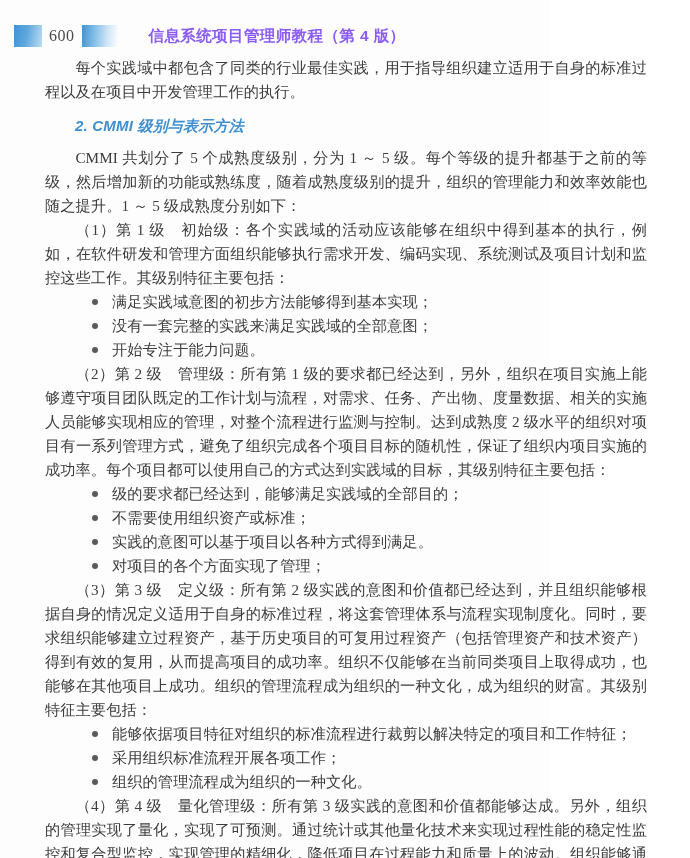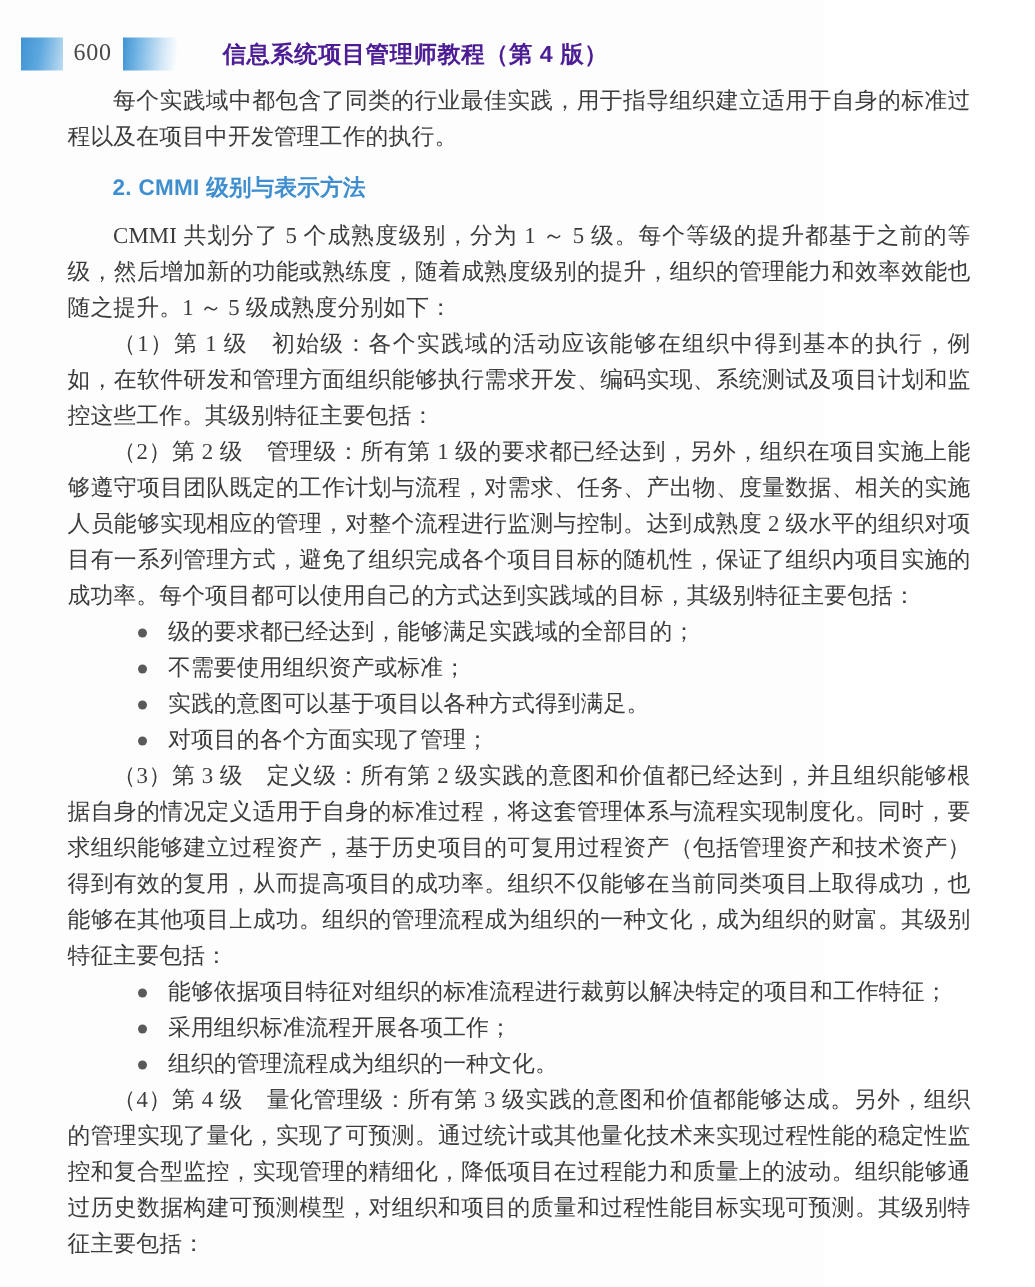--- a/index.html
+++ b/index.html
@@ -51,21 +51,21 @@
   .hdr-block-right {
     width: 36px;
     height: 22px;
     background: linear-gradient(95deg, #3f93d4 0%, #79b8e5 30%, #cfe5f6 70%, #ffffff 100%);
   }
   .hdr-title {
     margin-left: 31px;
     font-family: "Liberation Sans", "DejaVu Sans", sans-serif;
     font-size: 15.5px;
     font-weight: bold;
-    color: #4c1d95;
+    color: #8b5cf6;
     letter-spacing: 0.4px;
     white-space: nowrap;
   }
 
   
   .content {
     position: absolute;
     top: 56px;
     left: 45px;
     width: 602px;
@@ -87,20 +87,21 @@
   .sec-heading {
     margin: 0;
     padding: 11px 0 9px 0;
     text-indent: 2em;
     font-family: "Liberation Sans", "DejaVu Sans", sans-serif;
     font-size: 15px;
     font-weight: bold;
     color: #3f8fd0;
     line-height: 22px;
     letter-spacing: 0.2px;
+    font-style: italic;
   }
 
   .bullet-list {
     list-style: none;
     margin: 0;
     padding: 0;
   }
   .bullet-item {
     position: relative;
     padding-left: 22px;
@@ -136,20 +137,34 @@
 
   <div class="content">
 
     <p class="para indent">每个实践域中都包含了同类的行业最佳实践，用于指导组织建立适用于自身的标准过程以及在项目中开发管理工作的执行。</p>
 
     <h2 class="sec-heading">2. CMMI 级别与表示方法</h2>
 
     <p class="para indent">CMMI 共划分了 5 个成熟度级别，分为 1 ～ 5 级。每个等级的提升都基于之前的等级，然后增加新的功能或熟练度，随着成熟度级别的提升，组织的管理能力和效率效能也随之提升。1 ～ 5 级成熟度分别如下：</p>
 
     <p class="para indent">（1）第 1 级　初始级：各个实践域的活动应该能够在组织中得到基本的执行，例如，在软件研发和管理方面组织能够执行需求开发、编码实现、系统测试及项目计划和监控这些工作。其级别特征主要包括：</p>
+    <ul class="bullet-list">
+      <li class="bullet-item">
+        <span class="dot"></span>
+        <span>满足实践域意图的初步方法能够得到基本实现；</span>
+      </li>
+      <li class="bullet-item">
+        <span class="dot"></span>
+        <span>没有一套完整的实践来满足实践域的全部意图；</span>
+      </li>
+      <li class="bullet-item">
+        <span class="dot"></span>
+        <span>开始专注于能力问题。</span>
+      </li>
+    </ul>
 
     <p class="para indent">（2）第 2 级　管理级：所有第 1 级的要求都已经达到，另外，组织在项目实施上能够遵守项目团队既定的工作计划与流程，对需求、任务、产出物、度量数据、相关的实施人员能够实现相应的管理，对整个流程进行监测与控制。达到成熟度 2 级水平的组织对项目有一系列管理方式，避免了组织完成各个项目目标的随机性，保证了组织内项目实施的成功率。每个项目都可以使用自己的方式达到实践域的目标，其级别特征主要包括：</p>
     <ul class="bullet-list">
       <li class="bullet-item">
         <span class="dot"></span>
         <span>级的要求都已经达到，能够满足实践域的全部目的；</span>
       </li>
       <li class="bullet-item">
         <span class="dot"></span>
         <span>不需要使用组织资产或标准；</span>

